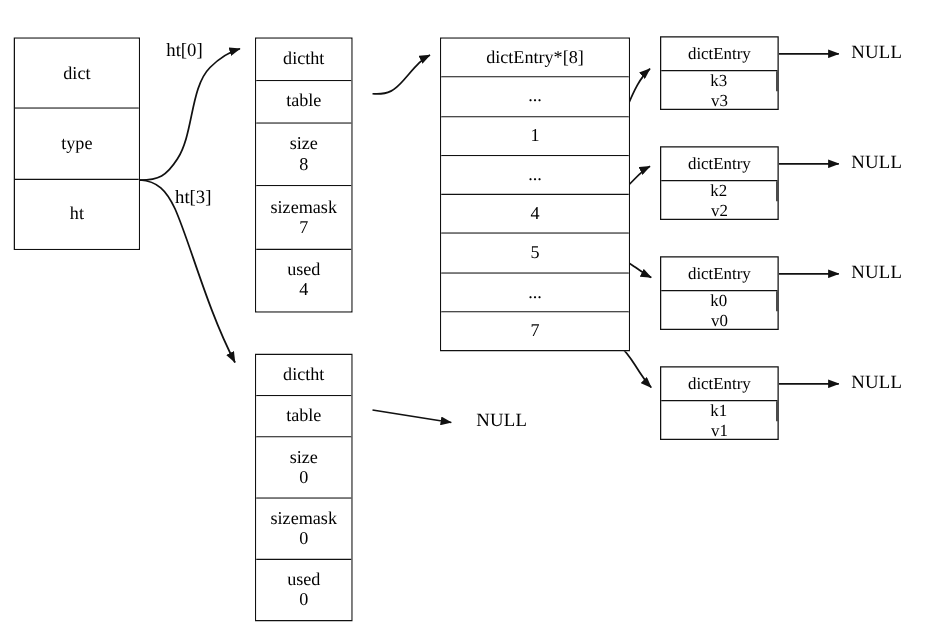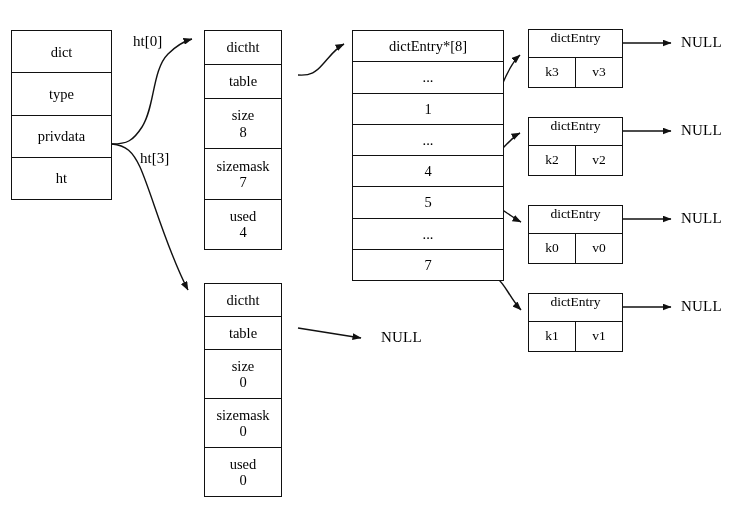--- a/index.html
+++ b/index.html
@@ -97,28 +97,28 @@
     left: 528px;
     width: 95px;
     height: 59px;
     font-size: 13.5px;
   }
   .entry-box .hdr {
     box-sizing: border-box;
     height: 28px;
     border-bottom: 1.3px solid #111111;
     display: flex;
-    align-items: flex-start;
+    align-items: center;
     justify-content: center;
   }
   .entry-box .kv {
     box-sizing: border-box;
     height: 30px;
     display: flex;
-    flex-direction: row;
+    flex-direction: column;
   }
   .entry-box .kv .cell {
     box-sizing: border-box;
     flex: 1 1 0;
     display: flex;
     align-items: center;
     justify-content: center;
   }
   .entry-box .kv .cell.k {
     border-right: 1.3px solid #111111;
@@ -172,23 +172,20 @@
   </svg>
 
   <div class="box" id="dict-box">
     <div class="row">
       <span class="lbl">dict</span>
     </div>
     <div class="row">
       <span class="lbl">type</span>
     </div>
     <div class="row">
-      <span class="lbl">privdata</span>
-    </div>
-    <div class="row">
       <span class="lbl">ht</span>
     </div>
   </div>
 
   <div class="flabel" style="left:133px; top:34px;">ht[0]</div>
   <div class="flabel" style="left:140px; top:151px;">ht[3]</div>
 
   <div class="box dictht-box" id="dictht0-box">
     <div class="row single">
       <span class="lbl">dictht</span>

